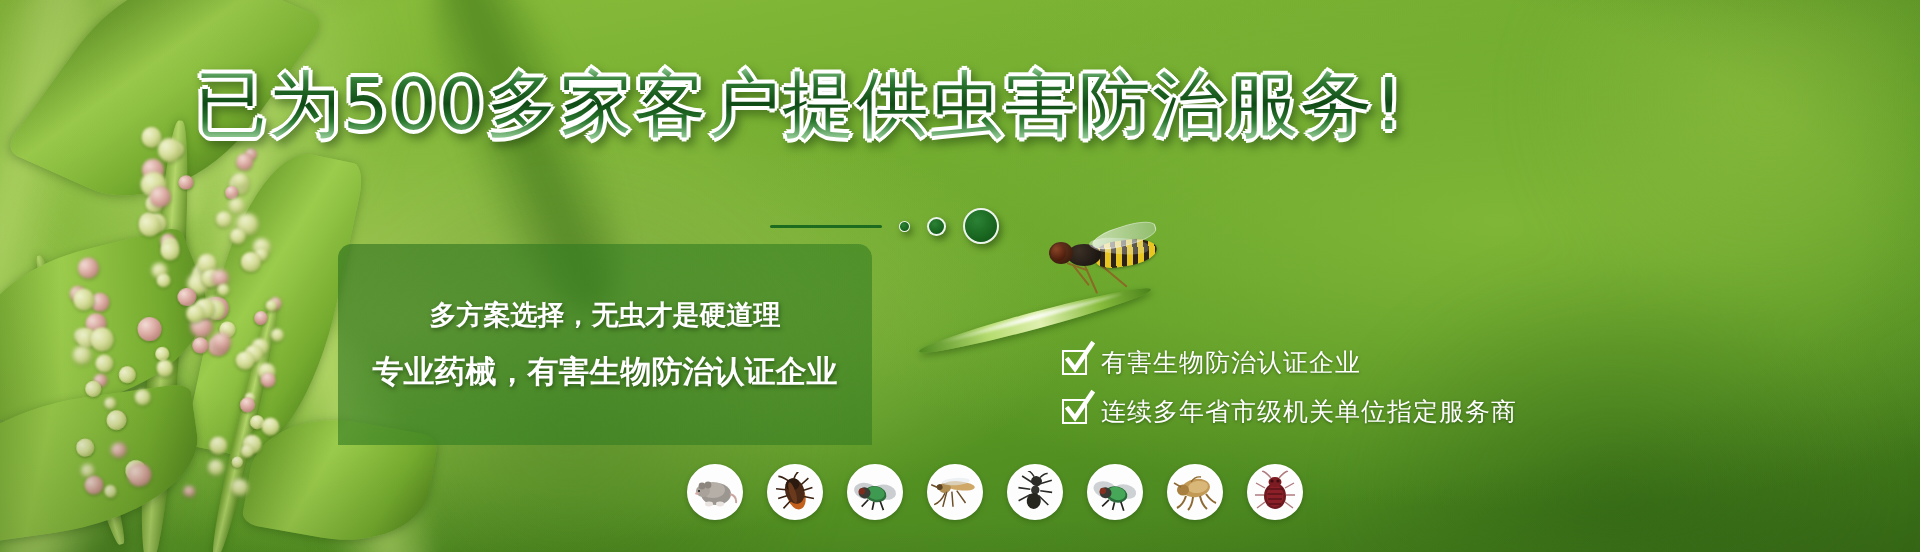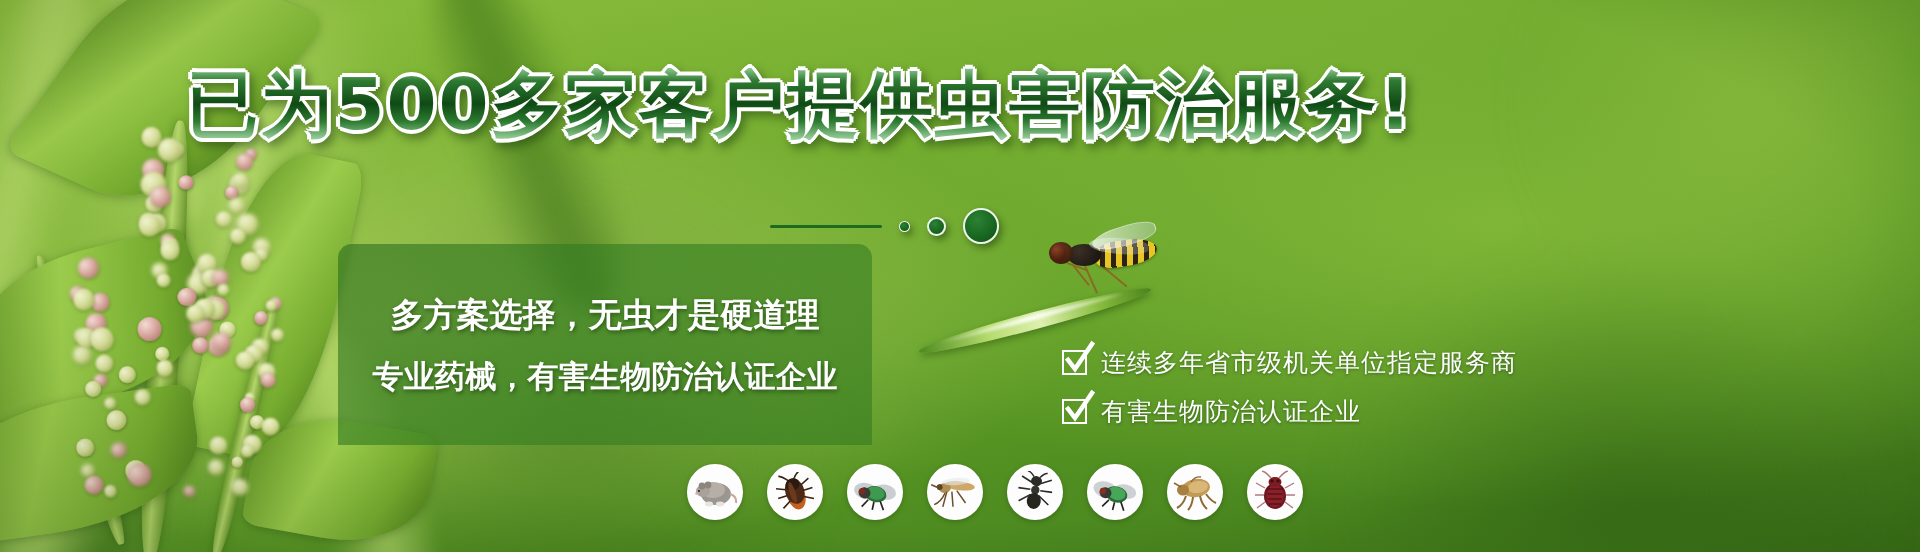--- a/index.html
+++ b/index.html
@@ -75,21 +75,21 @@
   .floret.pink{background:radial-gradient(circle at 35% 30%, #f3dcd6, #d9a8a0 45%, #b27b72 85%);}
   .spike{position:absolute;}
   .sp1{left:120px;top:140px;width:110px;height:230px;transform:rotate(-6deg);}
   .sp2{left:190px;top:160px;width:90px;height:200px;transform:rotate(7deg);}
   .sp3{left:62px;top:275px;width:95px;height:230px;transform:rotate(-14deg);}
   .sp4{left:210px;top:300px;width:80px;height:210px;transform:rotate(14deg);}
 
   
   .headline{
     position:absolute;left:0;top:68px;width:1600px;text-align:center;
-    font-size:72px;line-height:1;font-weight:bold;letter-spacing:2px;
+    font-size:72px;line-height:1;font-weight:normal;letter-spacing:2px;
     font-family:"DejaVu Sans","Liberation Sans",sans-serif;
     color:#1f6b22;
     background:linear-gradient(180deg,#8cc98f 0%,#2e7a32 18%,#0f4a14 50%,#2c7a30 74%,#9ed3a0 100%);
     -webkit-background-clip:text;background-clip:text;
     -webkit-text-fill-color:transparent;
     -webkit-text-stroke:0px;
     filter:drop-shadow(2px 2px 0 #ffffff) drop-shadow(-2px -2px 0 #ffffff)
            drop-shadow(2px -2px 0 #ffffff) drop-shadow(-2px 2px 0 #ffffff)
            drop-shadow(4px 5px 5px rgba(20,50,8,.45));
     white-space:nowrap;
@@ -110,21 +110,21 @@
     border-radius:14px 14px 0 0;
     display:flex;flex-direction:column;justify-content:center;
     padding:4px 26px 10px 26px;
   }
   .panel-line{
     color:#ffffff;font-weight:bold;white-space:nowrap;
     text-shadow:1px 2px 4px rgba(12,40,5,.55);
     font-family:"DejaVu Sans","Liberation Sans",sans-serif;
   }
   .pl-1{font-size:31px;text-align:center;padding:7px 0 9px 0;letter-spacing:0px;}
-  .pl-2{font-size:33px;text-align:center;padding:9px 0;letter-spacing:0px;}
+  .pl-2{font-size:27px;text-align:center;padding:9px 0;letter-spacing:0px;}
   .pl-3{font-size:31px;text-align:center;padding:9px 0 2px 0;letter-spacing:0px;}
 
   
   .fly-group{position:absolute;left:905px;top:220px;width:300px;height:150px;}
   .fly-stem{
     position:absolute;left:10px;top:92px;width:240px;height:17px;
     background:linear-gradient(90deg,#4e8a1f,#b6dc70 30%,#dff0b0 52%,#86bb3c 78%,#4b831c);
     transform:rotate(-15deg);border-radius:50%;
     box-shadow:0 3px 7px rgba(20,55,5,.4);
   }
@@ -337,29 +337,29 @@
     </div>
   </div>
 
   <div class="checks">
     <div class="check-row">
       <span class="cbox">
         <svg width="30" height="34" viewBox="0 0 30 34" fill="none">
           <path d="M3 17 L10 26 L27 1" stroke="#ffffff" stroke-width="4.5" stroke-linecap="square" fill="none"></path>
         </svg>
       </span>
-      <span class="check-text">连续多年省市级机关单位指定服务商</span>
+      <span class="check-text">有害生物防治认证企业</span>
     </div>
     <div class="check-row">
       <span class="cbox">
         <svg width="30" height="34" viewBox="0 0 30 34" fill="none">
           <path d="M3 17 L10 26 L27 1" stroke="#ffffff" stroke-width="4.5" stroke-linecap="square" fill="none"></path>
         </svg>
       </span>
-      <span class="check-text">有害生物防治认证企业</span>
+      <span class="check-text">连续多年省市级机关单位指定服务商</span>
     </div>
   </div>
 
   <div class="pests">
 
     <div class="pest">
       <svg width="46" height="36" viewBox="0 0 46 36">
         <ellipse cx="24" cy="20" rx="15" ry="11" fill="#9c9690"></ellipse>
         <ellipse cx="21" cy="16" rx="12" ry="8" fill="#b5afa8"></ellipse>
         <ellipse cx="11" cy="17" rx="7" ry="6" fill="#a8a29b"></ellipse>

